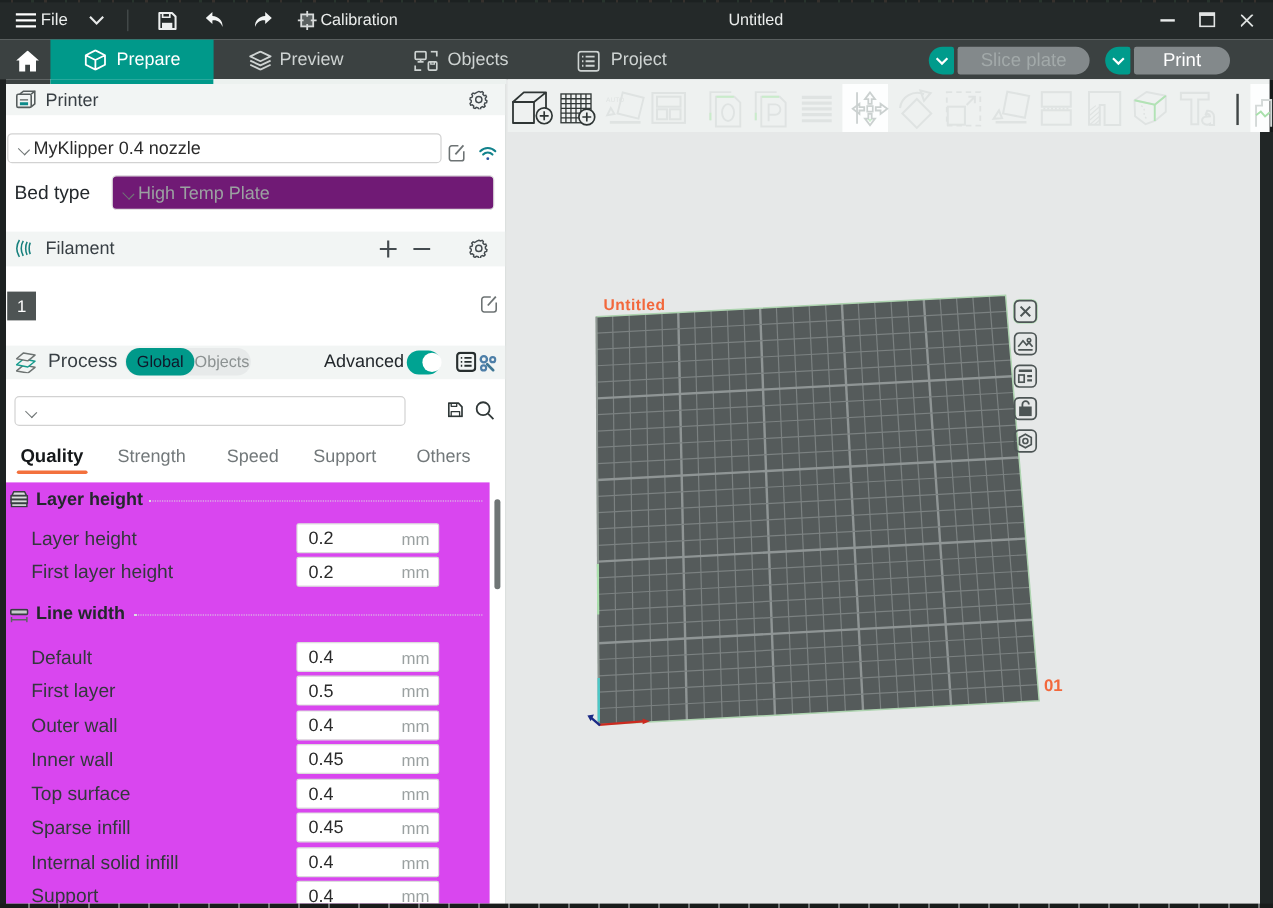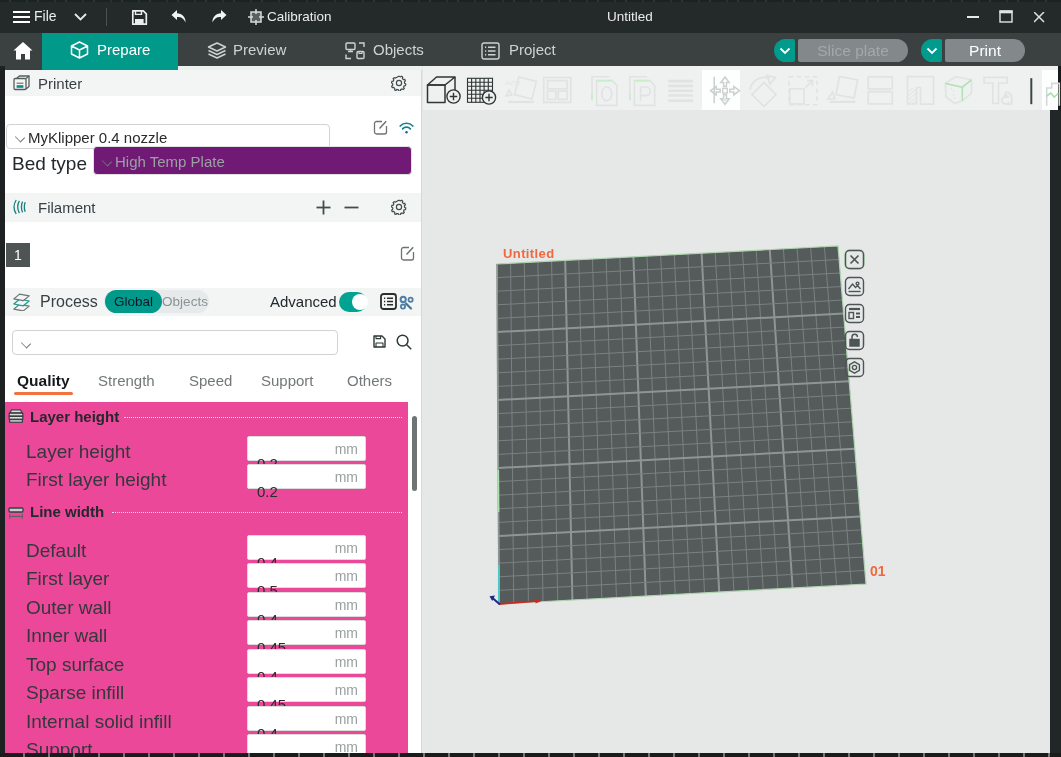--- a/index.html
+++ b/index.html
@@ -10,22 +10,22 @@
 #tabbar{left:0;top:33px;width:1061px;height:33px;background:#3b4141;}
 .tabtxt{font-size:15px;color:#ced3d2;}
 
 #panel{left:0;top:66px;width:422px;height:691px;background:#ffffff;border-right:1px solid #d4d9d8;}
 .sechead{position:absolute;left:0;width:421px;background:#f2f5f4;}
 .sechead .t{font-size:15px;font-weight:400;color:#383f44;}
 .combo{position:absolute;background:#fff;border:1px solid #d2d2d2;border-radius:4px;}
 .combo .v{font-size:15px;color:#2b2b2b;position:absolute;left:21px;top:50%;transform:translateY(-50%);white-space:nowrap;}
 .chev{position:absolute;left:9px;top:50%;width:9px;height:9px;transform:translateY(-62%);}
 .chev:before{content:"";position:absolute;left:0;top:2px;width:7px;height:7px;border-right:1.6px solid #707676;border-bottom:1.6px solid #707676;transform:rotate(45deg) scale(1,.8);}
-.lbl{font-size:19px;color:#33383c;position:absolute;}
-.num{font-size:15px;color:#2b2b2b;position:absolute;left:9px;top:50%;transform:translateY(-50%);margin-top:14px;}
+.lbl{font-size:16px;color:#33383c;position:absolute;}
+.num{font-size:15px;color:#2b2b2b;position:absolute;left:9px;top:50%;transform:translateY(-50%);}
 .unit{font-size:14px;color:#9aa0a0;position:absolute;right:7px;top:50%;transform:translateY(-50%);}
 .inbox{position:absolute;left:247px;width:119px;height:25px;background:#fff;border:1px solid #dcdcdc;border-radius:2px;}
 .ghead{position:absolute;font-size:15px;font-weight:700;color:#23282c;}
 .dots{position:absolute;height:0;border-top:1px dotted #dcdee0;}
 
 .ptab{font-size:15px;color:#72787a;position:absolute;top:0;}
 
 #toolstrip{left:423px;top:66px;width:638px;height:44px;background:#eef1f0;}
 
 #viewport{left:423px;top:110px;width:627px;height:647px;background:#e6e8e8;}
@@ -145,21 +145,21 @@
           <path d="M3.6 8.2 l6.8 0" stroke="#565d5d" stroke-width="1"></path>
         </g>
       </svg>
    <div class="t abs" style="left:38px;top:5px">Printer</div>
    <svg class="abs gear" style="left:391px;top:5px" width="16" height="16" viewBox="0 0 16 16">
         <path d="M8 1.2 l1.5.6 1.3-.5 1 1 -.4 1.3 1.1 1.1 1.3-.3.6 1.4-1 1 .2 1.5 1.2.7-.3 1.5-1.4.3-.5 1.4.7 1.2-1.1 1.1-1.3-.6-1.3.8-.1 1.4h-1.6l-.5-1.3-1.5-.3-1 1-1.3-.7.2-1.4-1.2-1-1.4.2-.6-1.4 1.1-1v-1.5l-1.2-.8.4-1.5 1.4-.2.5-1.4-.7-1.2 1.1-1 1.3.5L6.4 2z" fill="none" stroke="#444b4f" stroke-width="1.2"></path>
         <circle cx="8" cy="8" r="2.6" fill="none" stroke="#444b4f" stroke-width="1.2"></circle>
       </svg>
  </div>
 
- <div class="combo" style="left:6px;top:58px;width:324px;height:25px">
+ <div class="combo" style="left:6px;top:45px;width:362px;height:25px">
       <span class="chev"></span>
       <span class="v">MyKlipper 0.4 nozzle</span>
     </div>
  <svg class="abs" style="left:373px;top:54px" width="15" height="15" viewBox="0 0 15 15">
       <g stroke="#6d7374" stroke-width="1.3" fill="none">
         <path d="M13.5 6 V12 a2 2 0 0 1 -2 2 H3.5 a2 2 0 0 1 -2-2 V3.5 a2 2 0 0 1 2-2 H9"></path>
         <path d="M6.5 8.6 L13.2 1.2" stroke-width="1.5"></path>
       </g>
     </svg>
  <svg class="abs" style="left:399px;top:56px" width="15" height="12" viewBox="0 0 15 12">
@@ -261,21 +261,21 @@
  <div class="abs" style="left:0;top:306px;width:422px;height:34px">
   <div class="ptab" style="left:17px;color:#16191b;font-weight:700;font-size:15.5px">Quality</div>
   <div class="ptab" style="left:98px">Strength</div>
   <div class="ptab" style="left:189px">Speed</div>
   <div class="ptab" style="left:261px">Support</div>
   <div class="ptab" style="left:347px">Others</div>
   <div class="abs" style="left:14px;top:20px;width:59px;height:3px;background:#f3713d;border-radius:2px"></div>
  </div>
 </div>
 
-<div class="abs" style="left:0;top:402px;width:408px;height:351px;background:#ec4899;overflow:hidden">
+<div class="abs" style="left:0;top:402px;width:408px;height:351px;background:#d946ef;overflow:hidden">
  <svg class="abs" style="left:8px;top:7px" width="16" height="14" viewBox="0 0 16 14">
       <g fill="#d9dcdc" stroke="#383f41" stroke-width="1.2">
         <path d="M3.5 0.8 h9 l1.5 3 h-12 z"></path>
         <rect x="1.2" y="4.2" width="13.6" height="2.8"></rect>
         <rect x="1.2" y="7.4" width="13.6" height="2.8"></rect>
         <rect x="1.6" y="10.6" width="12.8" height="2.6"></rect>
       </g>
     </svg>
  <div class="ghead" style="left:30px;top:6px">Layer height</div>
  <div class="dots" style="left:124px;top:15px;width:278px"></div>

